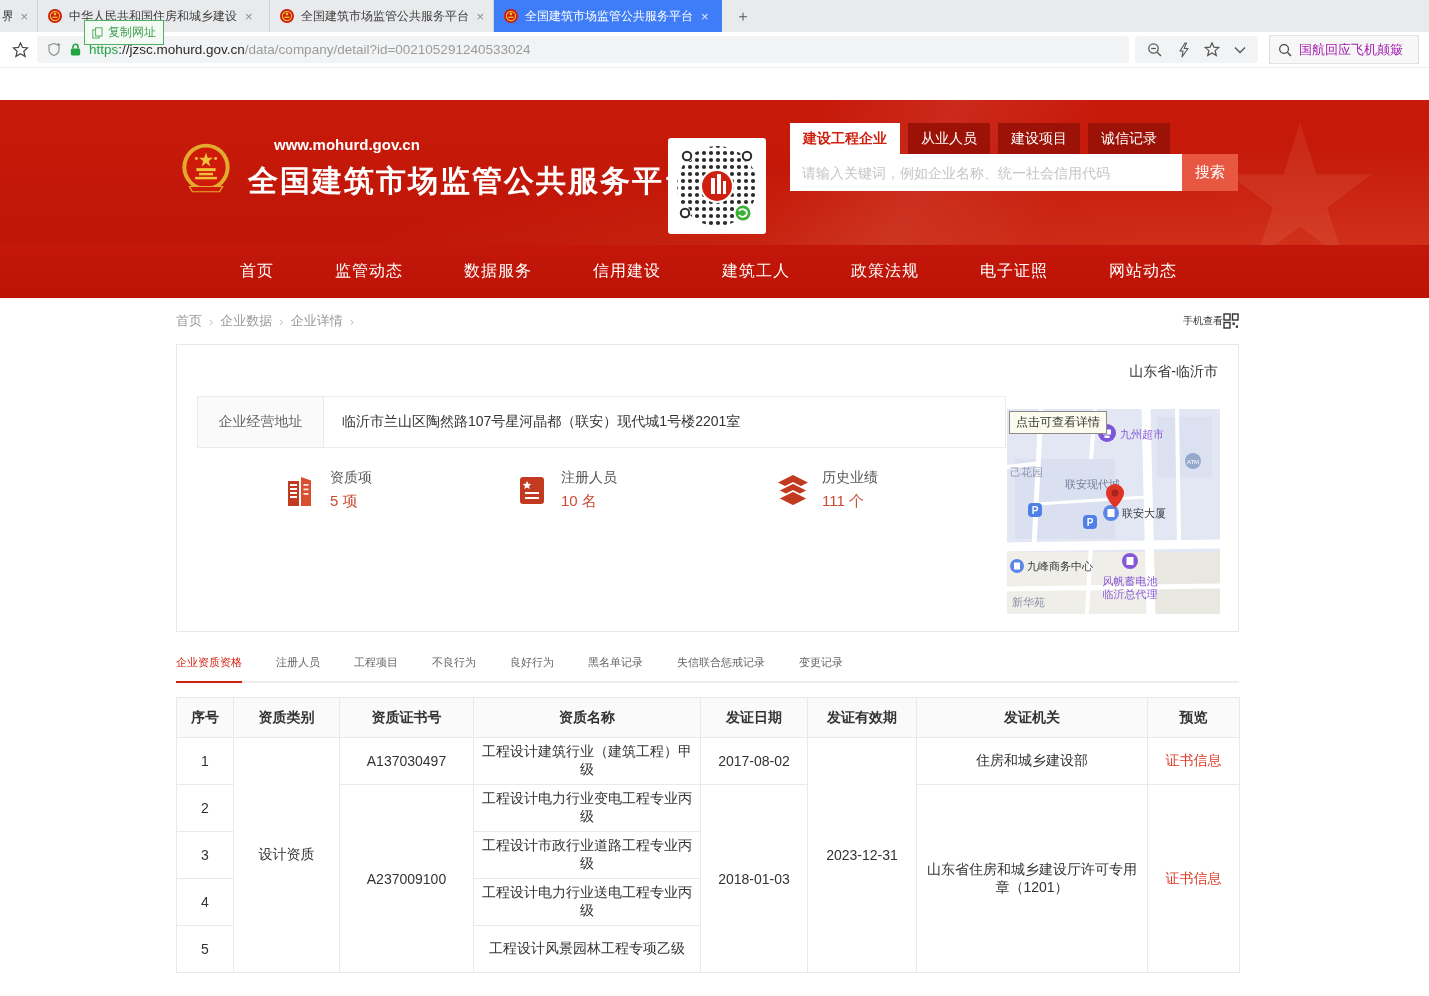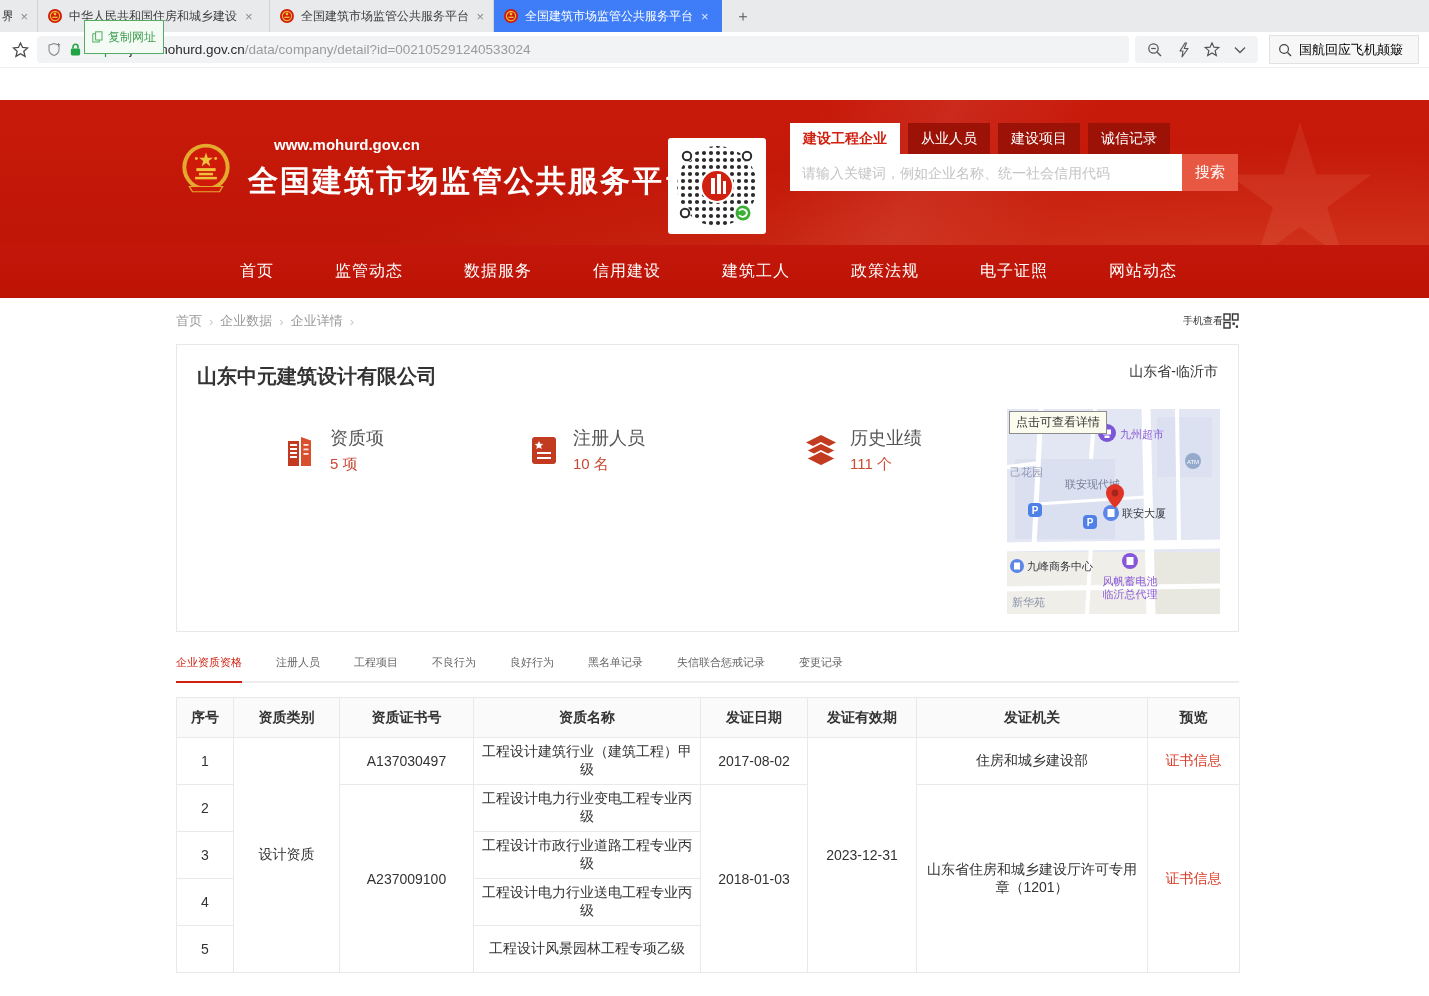--- a/index.html
+++ b/index.html
@@ -23,22 +23,22 @@
   .urlbar { height:36px; background:#fff; display:flex; align-items:center;
             padding:0 10px; border-bottom:1px solid #efefef; }
   .star-btn { margin:0 8px 0 2px; display:flex; }
   .url-field { width:1092px; height:27px; background:#f2f3f4; border-radius:4px;
                display:flex; align-items:center; padding:0 10px; gap:7px; font-size:13.5px; }
   .url-scheme { color:#21a443; } .url-host { color:#2b2b2b; } .url-path { color:#9b9b9b; }
   .icon-cluster { height:27px; background:#f2f3f4; border-radius:4px; display:flex;
                   align-items:center; gap:14px; padding:0 12px; margin-left:6px; }
   .quick-search { margin-left:auto; width:150px; height:29px; background:#f7f7f7;
                   border:1px solid #e2e2e2; display:flex; align-items:center; gap:7px;
-                  padding:0 8px; font-size:13px; color:#000000; }
-  .copy-tooltip { position:absolute; left:84px; top:20px; z-index:30; height:34px;
+                  padding:0 8px; font-size:13px; color:#a21caf; }
+  .copy-tooltip { position:absolute; left:84px; top:20px; z-index:30; height:25px;
                   display:flex; align-items:center; gap:5px; padding:0 7px;
                   background:#f4fbf5; border:1px solid #53ad62; color:#3f9e52; font-size:12px; }
   .white-gap { height:32px; background:#fff; }
   
   .red-header { position:relative; height:145px; overflow:hidden;
     background-image:
       radial-gradient(ellipse at 96% 130%, rgba(255,120,80,.38), rgba(255,120,80,0) 55%),
       linear-gradient(115deg, rgba(255,255,255,0) 55%, rgba(255,255,255,.07) 64%, rgba(255,255,255,0) 74%),
       linear-gradient(180deg,#c81a0b,#bf1607);
   }
@@ -77,21 +77,21 @@
   .card-titlebar { display:flex; align-items:flex-start; }
   .company-name { font-size:20px; font-weight:bold; color:#333; }
   .company-region { margin-left:auto; font-size:14px; color:#333; padding-right:2px; }
   table.info { border-collapse:collapse; width:808px; margin-top:15px; table-layout:fixed; }
   table.info td { border:1px solid #ebebeb; font-size:14px; height:51px; }
   td.lbl { background:#fafafa; color:#666; text-align:center; }
   td.val { color:#333; padding-left:18px; }
   .stats { display:flex; align-items:center; margin-top:21px; width:808px; }
   .stat { display:flex; align-items:center; gap:11px; }
   .stat.s1 { margin-left:86px; } .stat.s2 { margin-left:142px; } .stat.s3 { margin-left:158px; }
-  .stat-label { font-size:18px; color:#555; }
+  .stat-label { font-size:14px; color:#555; }
   .stat-value { font-size:15px; color:#c94a33; margin-top:5px; }
   .map-box { position:absolute; right:18px; top:64px; width:213px; height:197px; cursor:pointer; }
   .map-tooltip { position:absolute; left:2px; top:2px; z-index:5; background:#fcfcee;
                  border:1px solid #8b8b8b; font-size:12px; color:#333; padding:2px 6px; }
   .detail-tabs { display:flex; gap:34px; margin-top:23px; border-bottom:2px solid #ededed;
                  font-size:11px; color:#666; }
   .dtab { padding-bottom:11px; cursor:pointer; }
   .dtab.active { color:#d0200f; border-bottom:2px solid #d0200f; margin-bottom:-2px; }
   table.qual { border-collapse:collapse; width:1063px; margin-top:14px; text-align:center;
                table-layout:fixed; }
@@ -286,32 +286,35 @@
         <rect x="9.5" y="1" width="5.5" height="6" fill="none" stroke="#333" stroke-width="1.4"></rect>
         <rect x="1" y="9.5" width="6" height="5.5" fill="none" stroke="#333" stroke-width="1.4"></rect>
         <rect x="9.5" y="9.5" width="2.4" height="2.4" fill="#333"></rect>
         <rect x="12.8" y="12.4" width="2.2" height="2.4" fill="#333"></rect>
       </svg>
     </span>
   </div>
 
   <div class="card">
     <div class="card-titlebar">
-      <div class="company-name">山东中元建筑设计有限公司</div>
       <div class="company-region">山东省-临沂市</div>
     </div>
 
     <table class="info">
       <colgroup>
           <col style="width:126px">
           <col style="width:337px">
           <col style="width:124px">
           <col style="width:221px">
         </colgroup>
       <tbody>
+      <tr>
+        <td class="lbl">企业经营地址</td>
+        <td class="val" colspan="3">临沂市兰山区陶然路107号星河晶都（联安）现代城1号楼2201室</td>
+      </tr>
     </tbody>
       </table>
 
     <div class="stats">
       <div class="stat s1">
         <svg width="36" height="36" viewBox="0 0 36 36">
           <rect x="5" y="9" width="11" height="25" fill="#c23a20"></rect>
           <rect x="7" y="12" width="7" height="2" fill="#fff"></rect>
             <rect x="7" y="16" width="7" height="2" fill="#fff"></rect>
           <rect x="7" y="20" width="7" height="2" fill="#fff"></rect>

